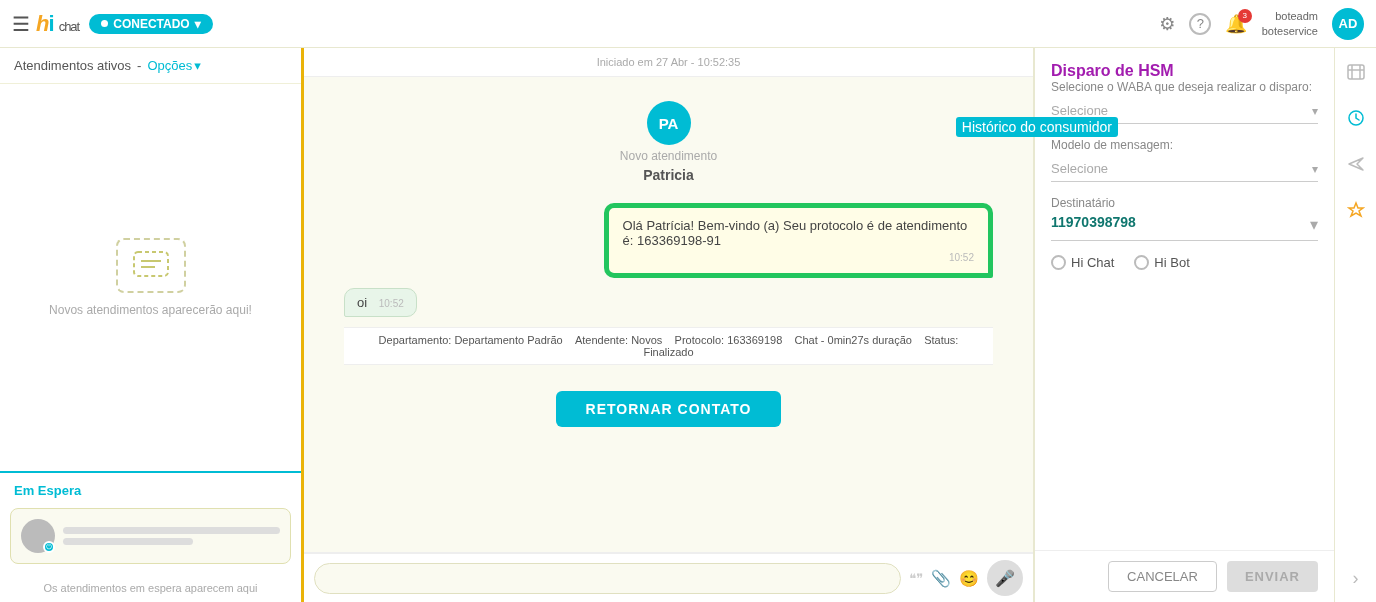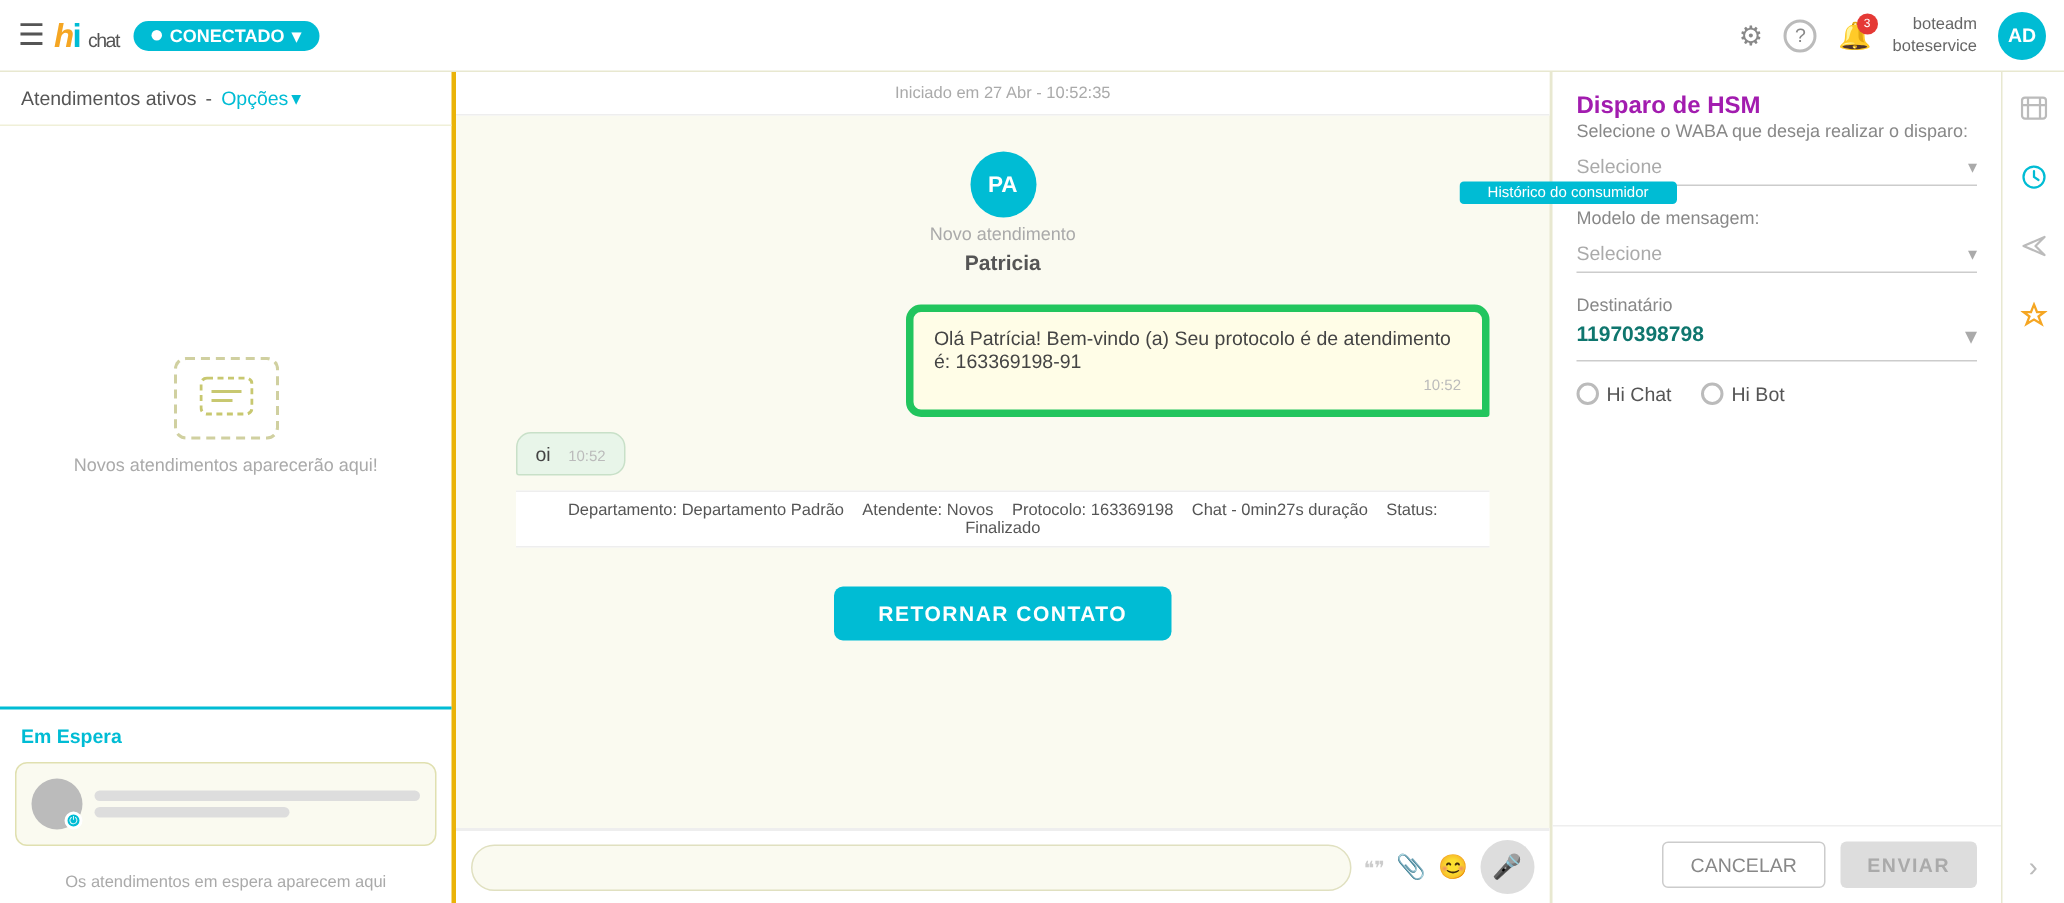--- a/index.html
+++ b/index.html
@@ -118,21 +118,21 @@
 
     .panel-recipient { font-size: 14px; color: #0f766e; font-weight: 600; margin-bottom: 4px; }
     .panel-recipient-row { display: flex; align-items: center; justify-content: space-between; border-bottom: 1px solid #ccc; padding-bottom: 6px; margin-bottom: 14px; }
 
     .canal-label { font-size: 12px; color: #888; margin-bottom: 8px; }
     .radio-group { display: flex; gap: 20px; align-items: center; }
     .radio-item { display: flex; align-items: center; gap: 5px; font-size: 13px; color: #555; cursor: pointer; }
     .radio-circle { width: 15px; height: 15px; border: 2px solid #bbb; border-radius: 50%; display: flex; align-items: center; justify-content: center; }
 
     .tooltip-badge {
-      background: #00bcd4; color: #fff; font-size: 10px; padding: 2px 19px; border-radius: 3px;
+      background: #00bcd4; color: #fff; font-size: 14px; padding: 2px 6px; border-radius: 3px;
       white-space: nowrap;
     }
 
     .panel-footer { padding: 10px 16px; border-top: 1px solid #eee; display: flex; gap: 10px; justify-content: flex-end; }
     .btn-cancel { background: #fff; border: 1px solid #ccc; color: #888; border-radius: 4px; padding: 7px 18px; cursor: pointer; font-size: 13px; }
     .btn-send-disabled { background: #ddd; border: none; color: #aaa; border-radius: 4px; padding: 7px 18px; cursor: not-allowed; font-size: 13px; font-weight: 600; letter-spacing: 1px; }
 
     
     .icon-strip { width: 42px; background: #fff; border-left: 1px solid #e8e8d0; display: flex; flex-direction: column; align-items: center; padding: 8px 0; gap: 14px; }
     .icon-strip-btn { width: 32px; height: 32px; display: flex; align-items: center; justify-content: center; color: #bbb; cursor: pointer; font-size: 16px; border-radius: 6px; }

